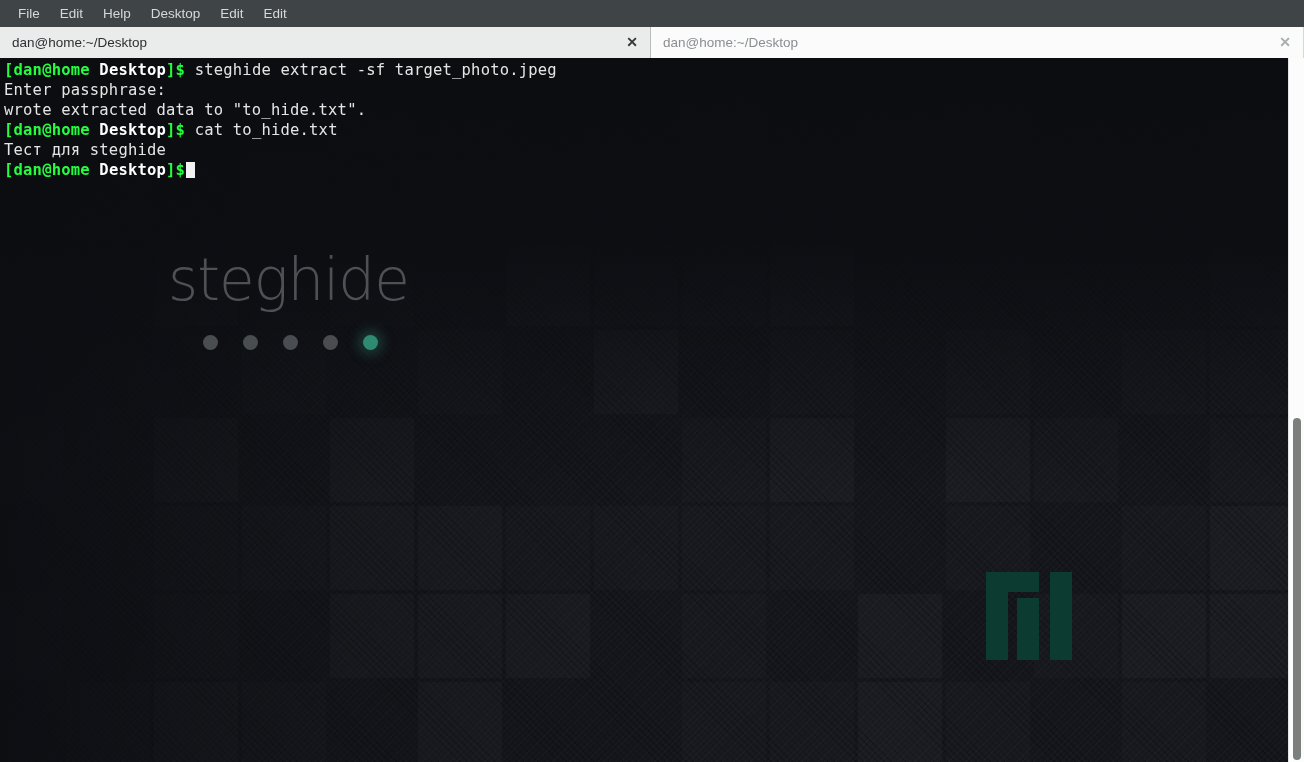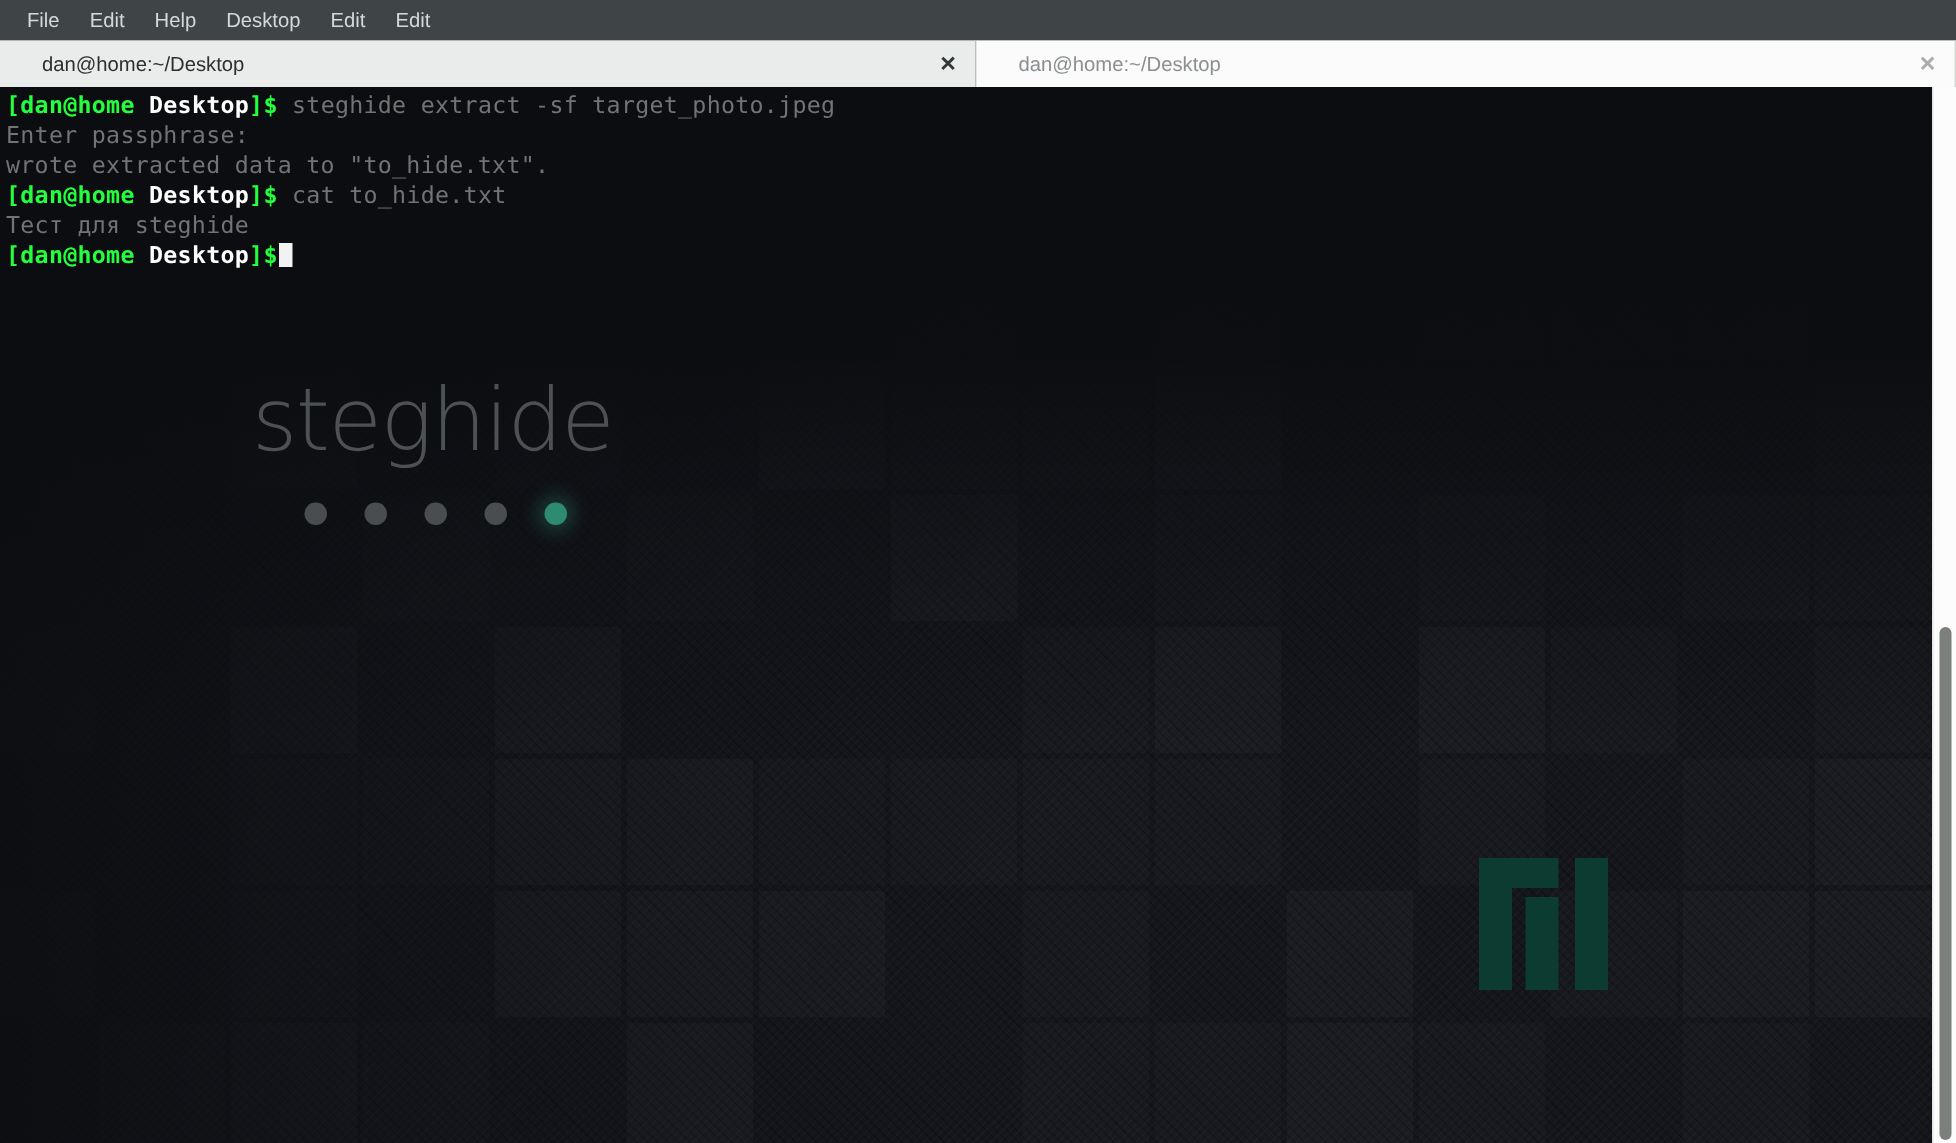--- a/index.html
+++ b/index.html
@@ -48,21 +48,21 @@
     width: 1304px;
     height: 31px;
     background: #d9dcdb;
     display: flex;
   }
   .tab {
     position: relative;
     height: 31px;
     display: flex;
     align-items: center;
-    padding: 0 10px 0 28px;
+    padding: 0 10px 0 12px;
     font-size: 13.5px;
     white-space: nowrap;
     overflow: hidden;
     cursor: default;
     justify-content: flex-end;
   }
   .tab.active {
     width: 651px;
     background: #e9ecea;
     color: #2c2f31;
@@ -193,21 +193,21 @@
     font-family: "DejaVu Sans Mono", "Liberation Mono", monospace;
     font-size: 15.5px;
     line-height: 20px;
     color: #d8d8d8;
     white-space: pre;
     letter-spacing: 0.2px;
   }
   .line { height: 20px; }
   .g  { color: #23ff3d; font-weight: bold; }
   .w  { color: #ffffff; font-weight: bold; }
-  .n  { color: #737373; font-weight: normal; }
+  .n  { color: #e5e5e5; font-weight: normal; }
   .cursor {
     display: inline-block;
     width: 9px; height: 16px;
     background: #f2f2f2;
     vertical-align: -3px;
     margin-left: 1px;
   }
 
   
   .scrollbar {

